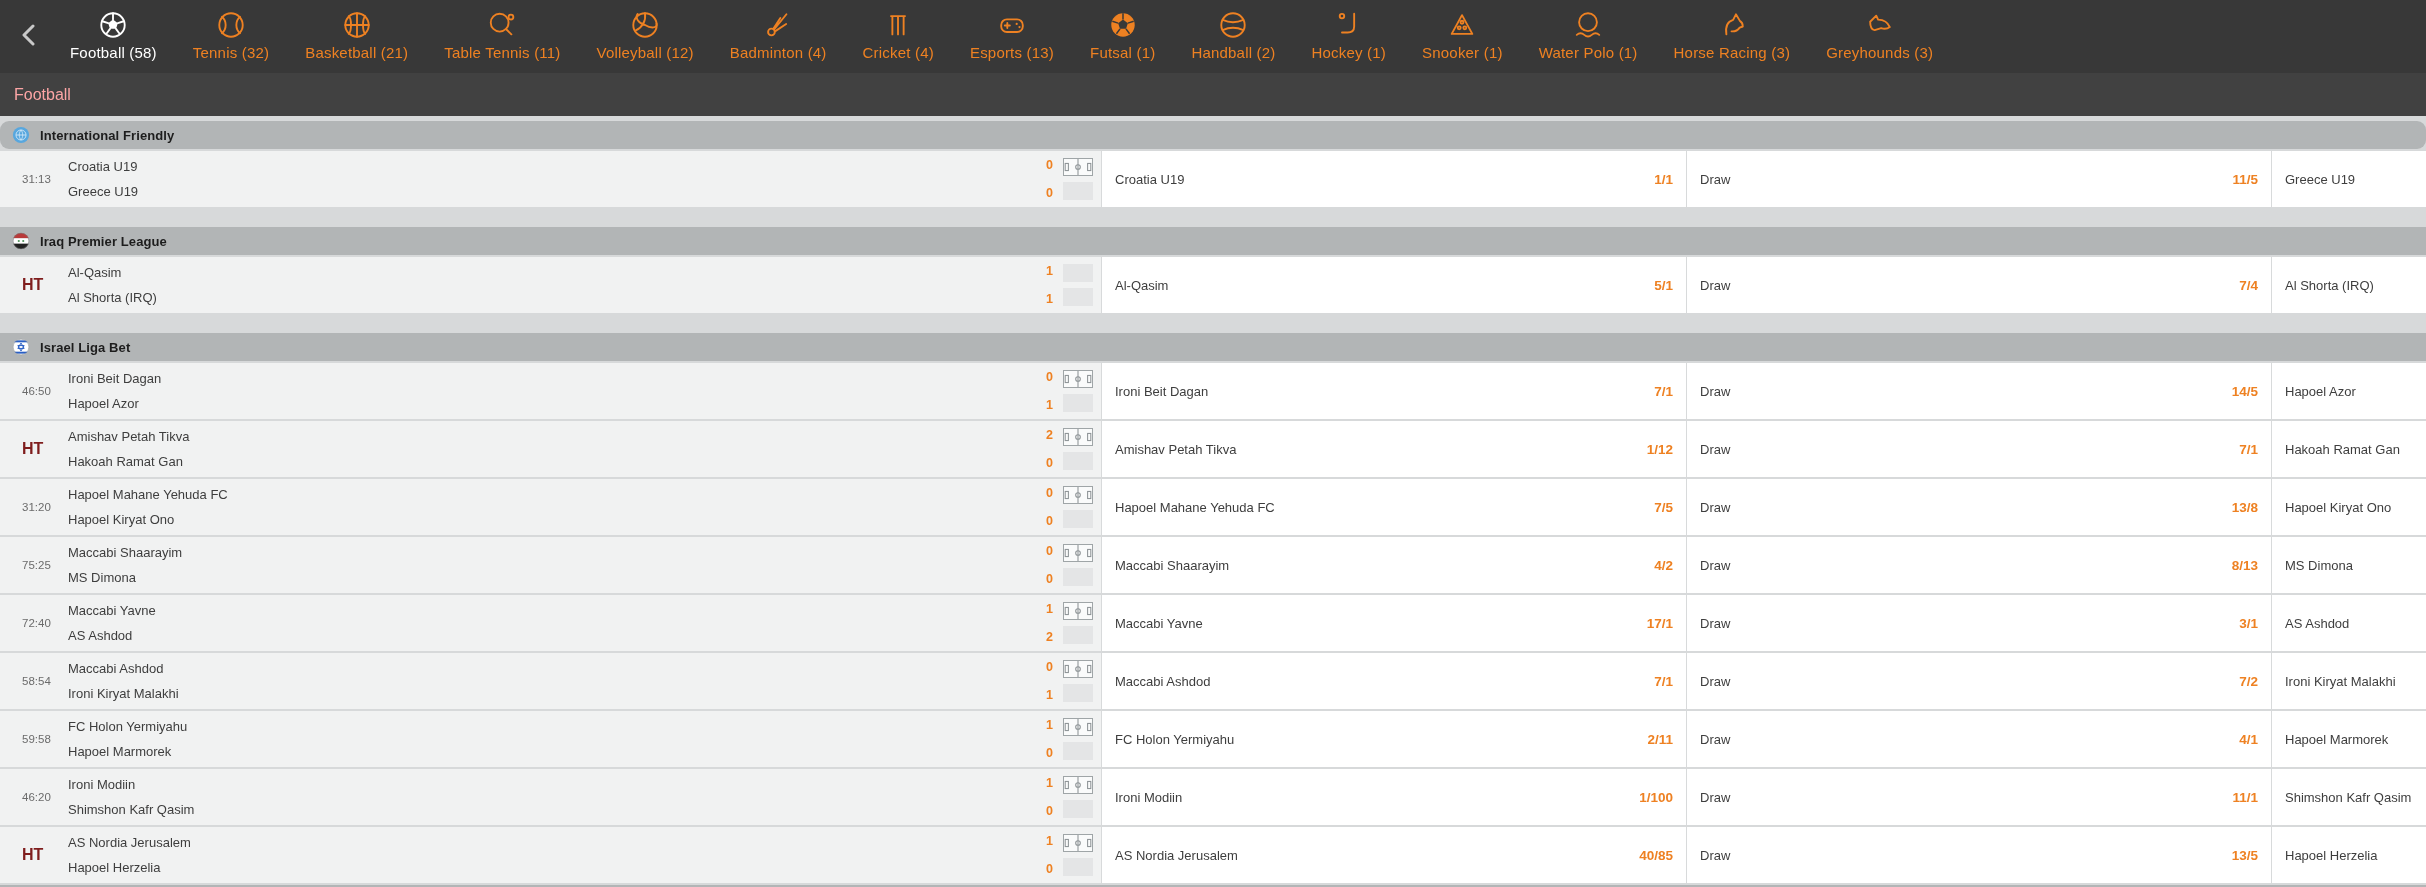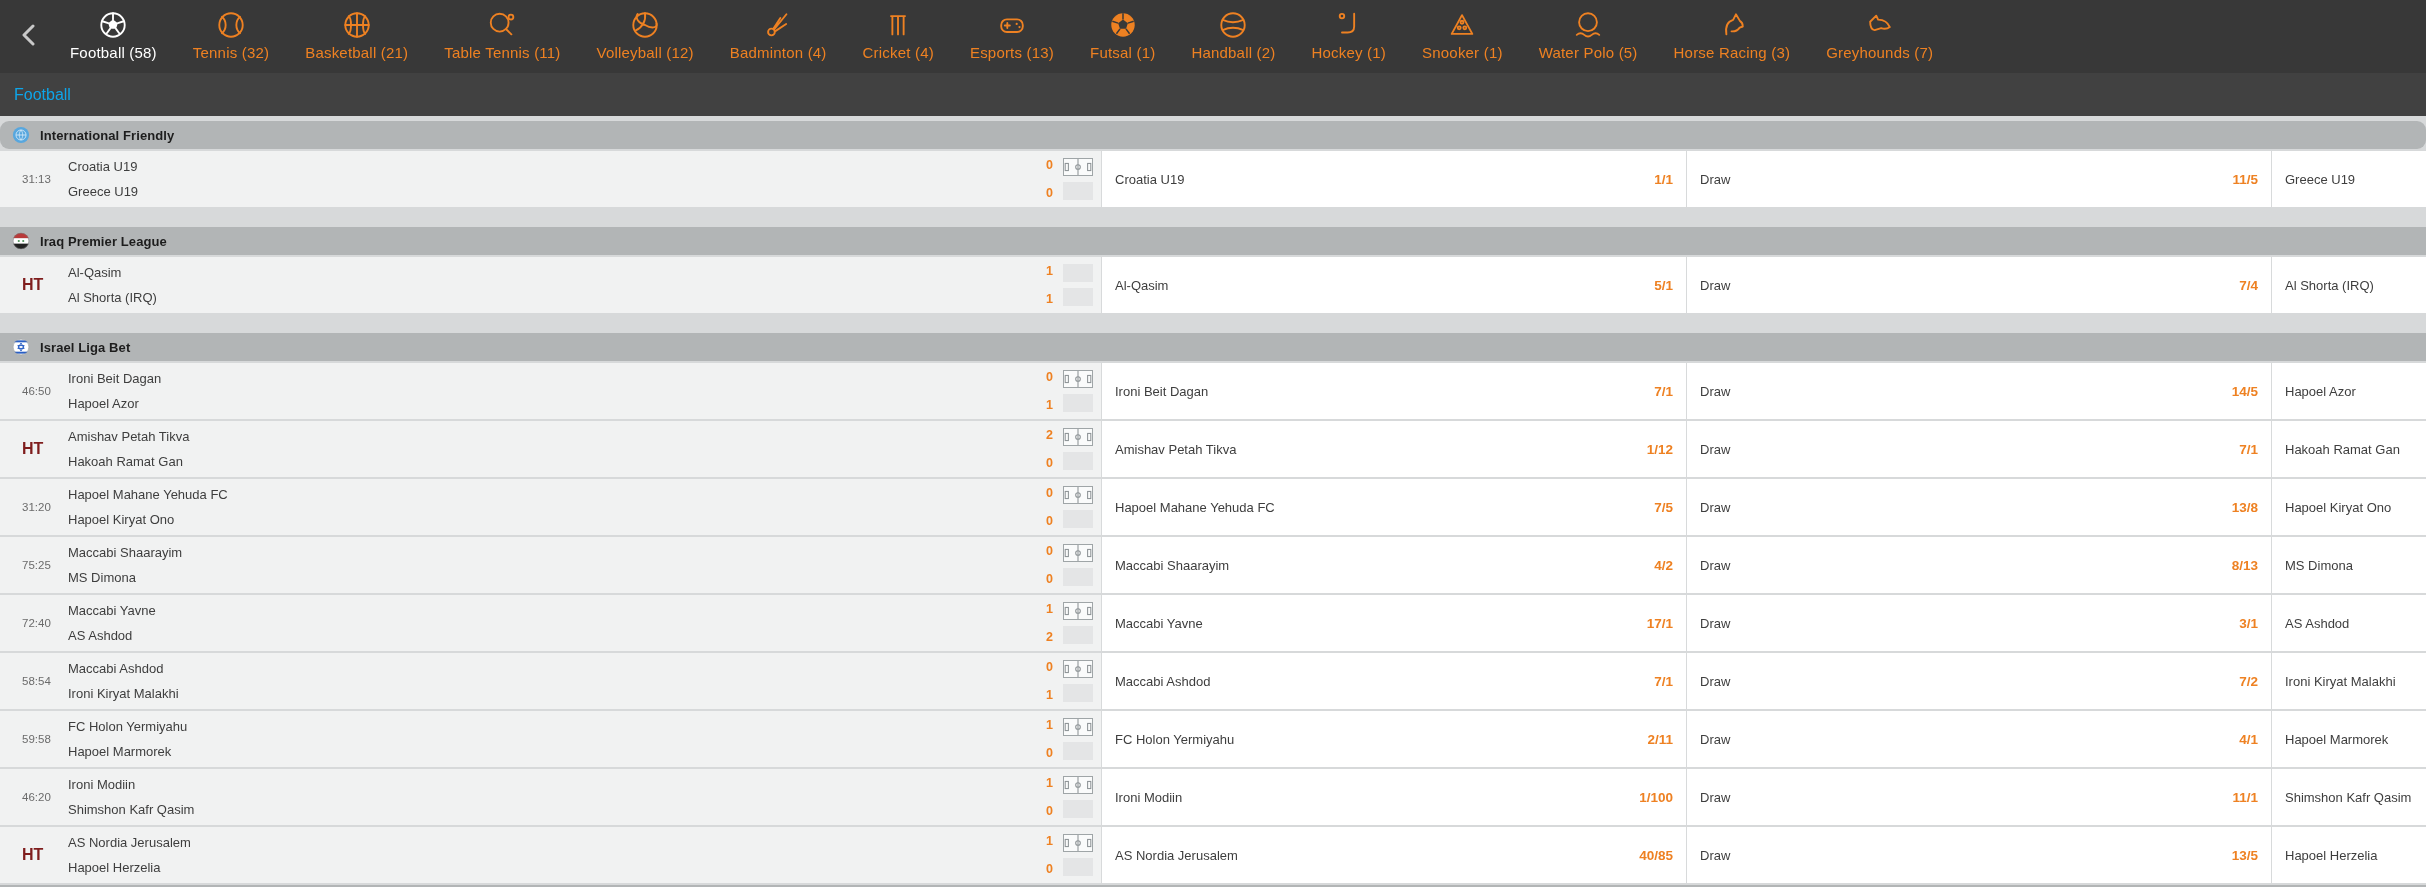--- a/index.html
+++ b/index.html
@@ -24,21 +24,21 @@
   .nav-item {
     display:flex; flex-direction:column; align-items:center; gap:3px;
     color:#ee8122; cursor:pointer; min-width:58px;
   }
   .nav-item.selected { color:#ffffff; }
   .nav-icon { height:32px; display:flex; align-items:center; }
   .nav-icon svg { width:30px; height:30px; }
   .nav-label { font-size:15px; white-space:nowrap; letter-spacing:.2px; }
   
   .title-bar {
-    height:43px; background:#414141; color:#0ea5e9; display:flex; align-items:center;
+    height:43px; background:#414141; color:#fca5a5; display:flex; align-items:center;
     padding-left:14px; font-size:16px;
   }
   
   .content { padding-top:5px; }
   .league-header {
     height:28px; background:#b2b5b6; display:flex; align-items:center;
     gap:10px; padding-left:12px; margin-top:20px; cursor:pointer;
   }
   .content > .league-header:first-child { margin-top:0;border-radius:9px; }
   .league-flag { width:18px; height:18px; display:flex; }
@@ -213,37 +213,37 @@
           </span>
           <span class="nav-label">Snooker (1)</span>
         </div>
         <div class="nav-item">
           <span class="nav-icon">
             <svg viewBox="0 0 32 32" fill="none" stroke="currentColor" stroke-width="2" stroke-linecap="round" stroke-linejoin="round">
               <circle cx="16" cy="13" r="9.5"></circle>
               <path d="M4 26.5c2.6-2.2 5.4-2.2 8 0s5.4 2.2 8 0 5.4-2.2 8 0"></path>
             </svg>
           </span>
-          <span class="nav-label">Water Polo (5)</span>
+          <span class="nav-label">Water Polo (1)</span>
         </div>
         <div class="nav-item">
           <span class="nav-icon">
             <svg viewBox="0 0 32 32" fill="none" stroke="currentColor" stroke-width="2" stroke-linecap="round" stroke-linejoin="round">
               <path d="M10 26c-1.2-7.5 1.2-13.5 7.2-15.4l3-6 4.2 7c2 1.2 3.1 3.2 3.1 6l-3.3 1.2c-2 3-5.2 4.2-8.7 4"></path>
             </svg>
           </span>
           <span class="nav-label">Horse Racing (3)</span>
         </div>
         <div class="nav-item">
           <span class="nav-icon">
             <svg viewBox="0 0 32 32" fill="none" stroke="currentColor" stroke-width="2" stroke-linecap="round" stroke-linejoin="round">
               <path d="M5.5 12.5 12 6l2 4.2c6.2.2 10.4 3 12.5 8-2.8 2-6 2.2-9.2 1.2l-7 2c-3.2.2-4.8-3.8-4.8-8.9z"></path>
             </svg>
           </span>
-          <span class="nav-label">Greyhounds (7)</span>
+          <span class="nav-label">Greyhounds (3)</span>
         </div>
       </div>
   </div>
 
   <div class="title-bar">
     <span>Football</span>
   </div>
 
   <div class="content">
       <div class="league-header">

